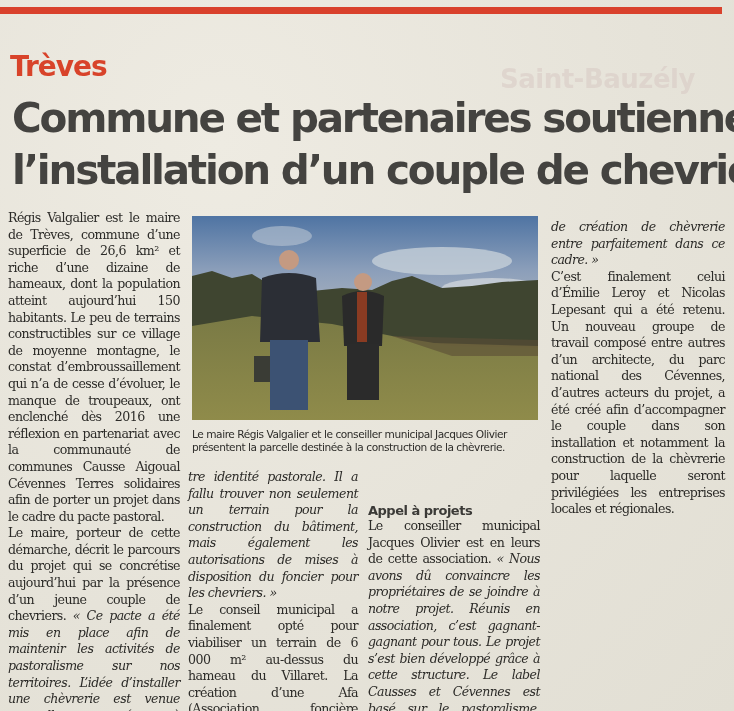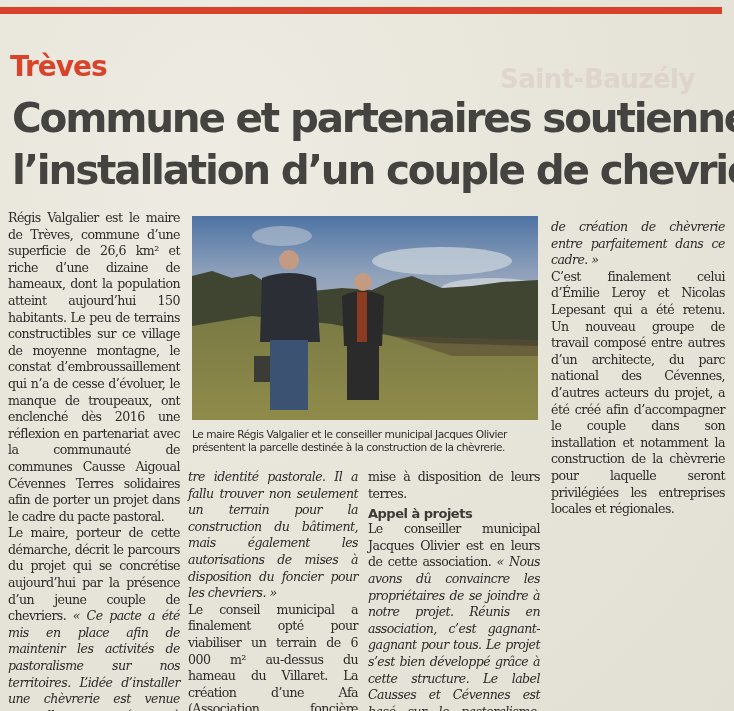--- a/index.html
+++ b/index.html
@@ -25,21 +25,21 @@
     letter-spacing: -0.55px; color: #2c2b28; hyphens: manual; }
   .col p { margin: 0; text-indent: 0; }
   .col .it { font-style: italic; }
   .col1 { left: 8px; top: 210px; width: 172px; }
   .col2 { left: 188px; top: 469px; width: 170px; }
   .col3 { left: 368px; top: 469px; width: 172px; }
   .col4 { left: 551px; top: 219px; width: 174px; }
   .subhead { font-family: "DejaVu Sans", sans-serif; font-weight: bold; font-size: 13px;
     line-height: 15px; color: #3b3a37; letter-spacing: -0.5px; text-align: left; }
   .sh1 { margin-top: 16px; }
-  .sh2 { margin-top: 4px; }
+  .sh2 { margin-top: 34px; }
   .photo { position: absolute; left: 192px; top: 216px; width: 346px; height: 204px; overflow: hidden;
     background: linear-gradient(180deg, #5d7fa8 0%, #8aa1bd 25%, #a9b5c4 38%, #6e7a62 48%, #7e7a45 60%, #8d8a4a 100%); }
   .caption { position: absolute; left: 192px; top: 428px; width: 350px;
     font-family: "DejaVu Sans", sans-serif; font-size: 10.6px; line-height: 13px; color: #2d2c29;
     letter-spacing: -0.45px; font-weight: 500; }
 </style>
 </head>
 <body>
 
 <div class="page">
@@ -95,21 +95,20 @@
     </svg>
   </div>
   <div class="caption">Le maire Régis Valgalier et le conseiller municipal Jacques Olivier présentent la parcelle destinée à la construction de la chèvrerie.</div>
 
   <div class="col col2">
     <p class="it">tre identité pastorale. Il a fallu trouver non seulement un terrain pour la construction du bâtiment, mais également les autorisations de mises à disposition du foncier pour les chevriers. »</p>
     <p>Le conseil municipal a finalement opté pour viabiliser un terrain de 6 000 m² au-dessus du hameau du Villaret. La création d’une Afa (Association foncière agricole) a permis de réunir les propriétaires fonciers désireux de signer une convention de</p>
   </div>
 
   <div class="col col3">
-    <p>mise à disposition de leurs terres.</p>
     <div class="subhead sh2">Appel à projets</div>
     <p><span>Le conseiller municipal Jacques Olivier est en leurs de cette association. </span><span class="it">« Nous avons dû convaincre les propriétaires de se joindre à notre projet. Réunis en association, c’est gagnant-gagnant pour tous. Le projet s’est bien développé grâce à cette structure. Le label Causses et Cévennes est basé sur le pastoralisme. Cette opération</span></p>
   </div>
 
   <div class="col col4">
     <p class="it">de création de chèvrerie entre parfaitement dans ce cadre. »</p>
     <p>C’est finalement celui d’Émilie Leroy et Nicolas Lepesant qui a été retenu. Un nouveau groupe de travail composé entre autres d’un architecte, du parc national des Cévennes, d’autres acteurs du projet, a été créé afin d’accompagner le couple dans son installation et notamment la construction de la chèvrerie pour laquelle seront privilégiées les entreprises locales et régionales.</p>
 
   </div>
 </div>

